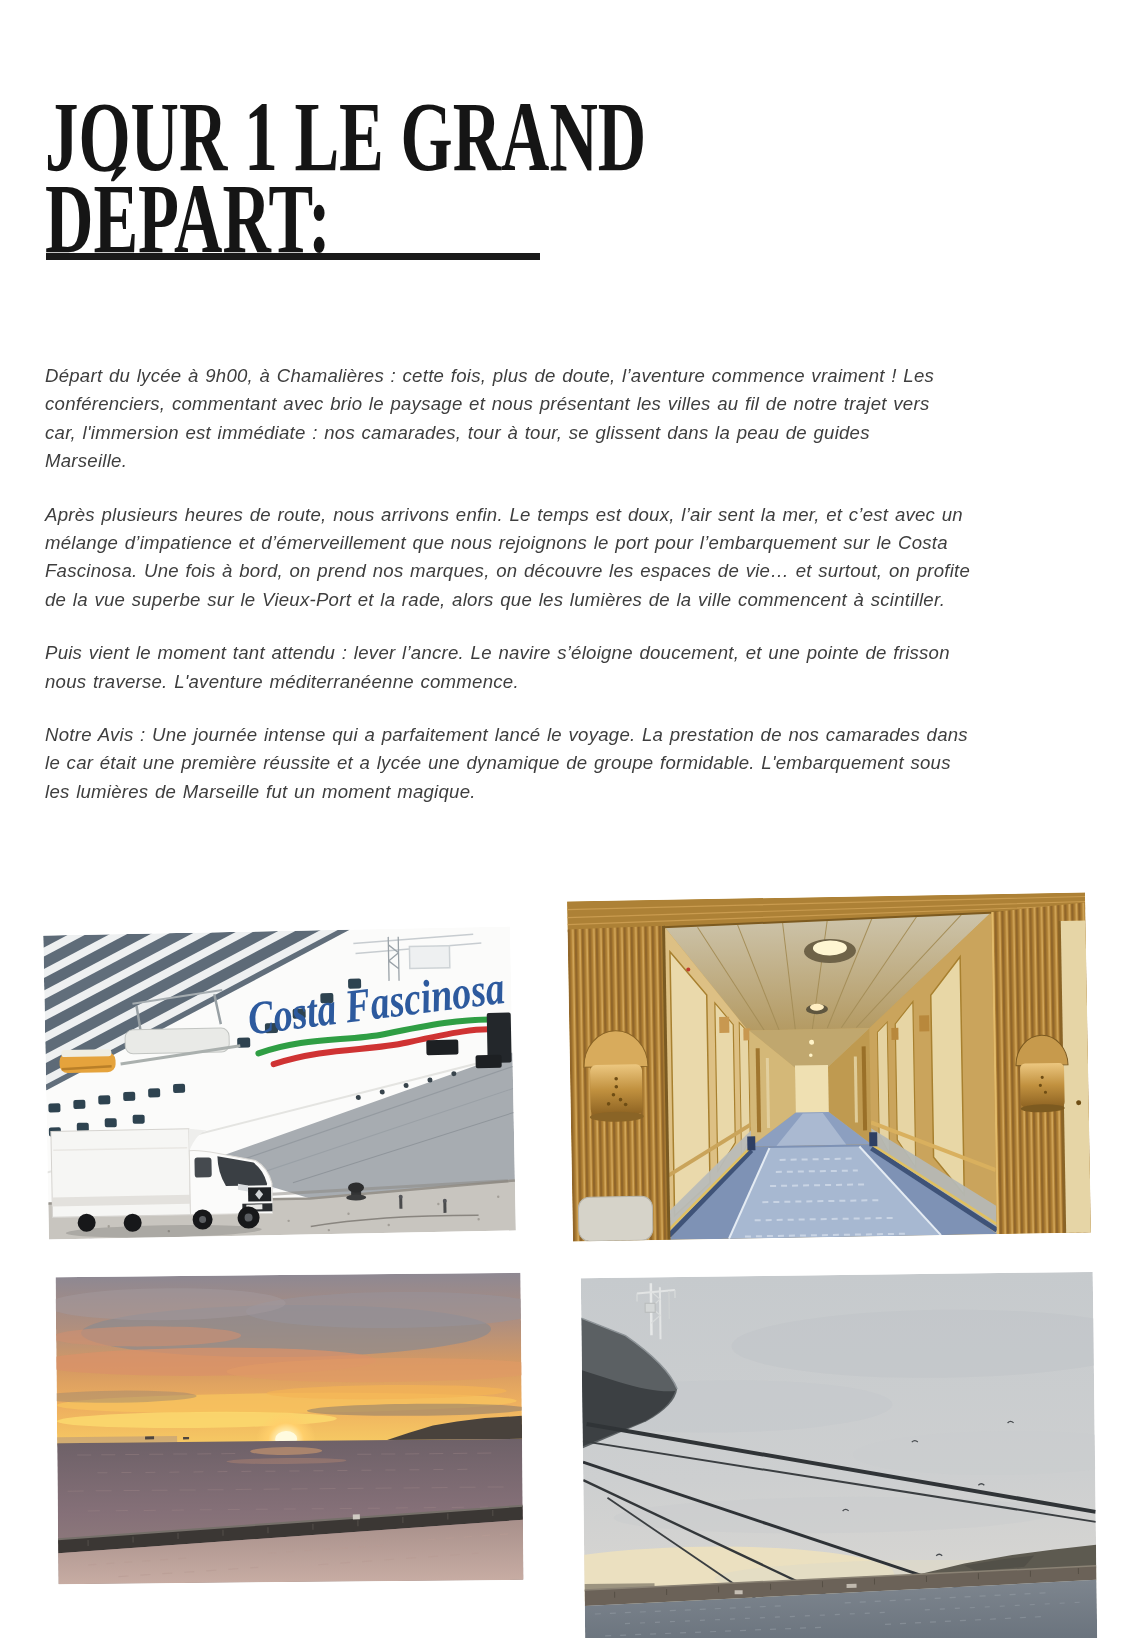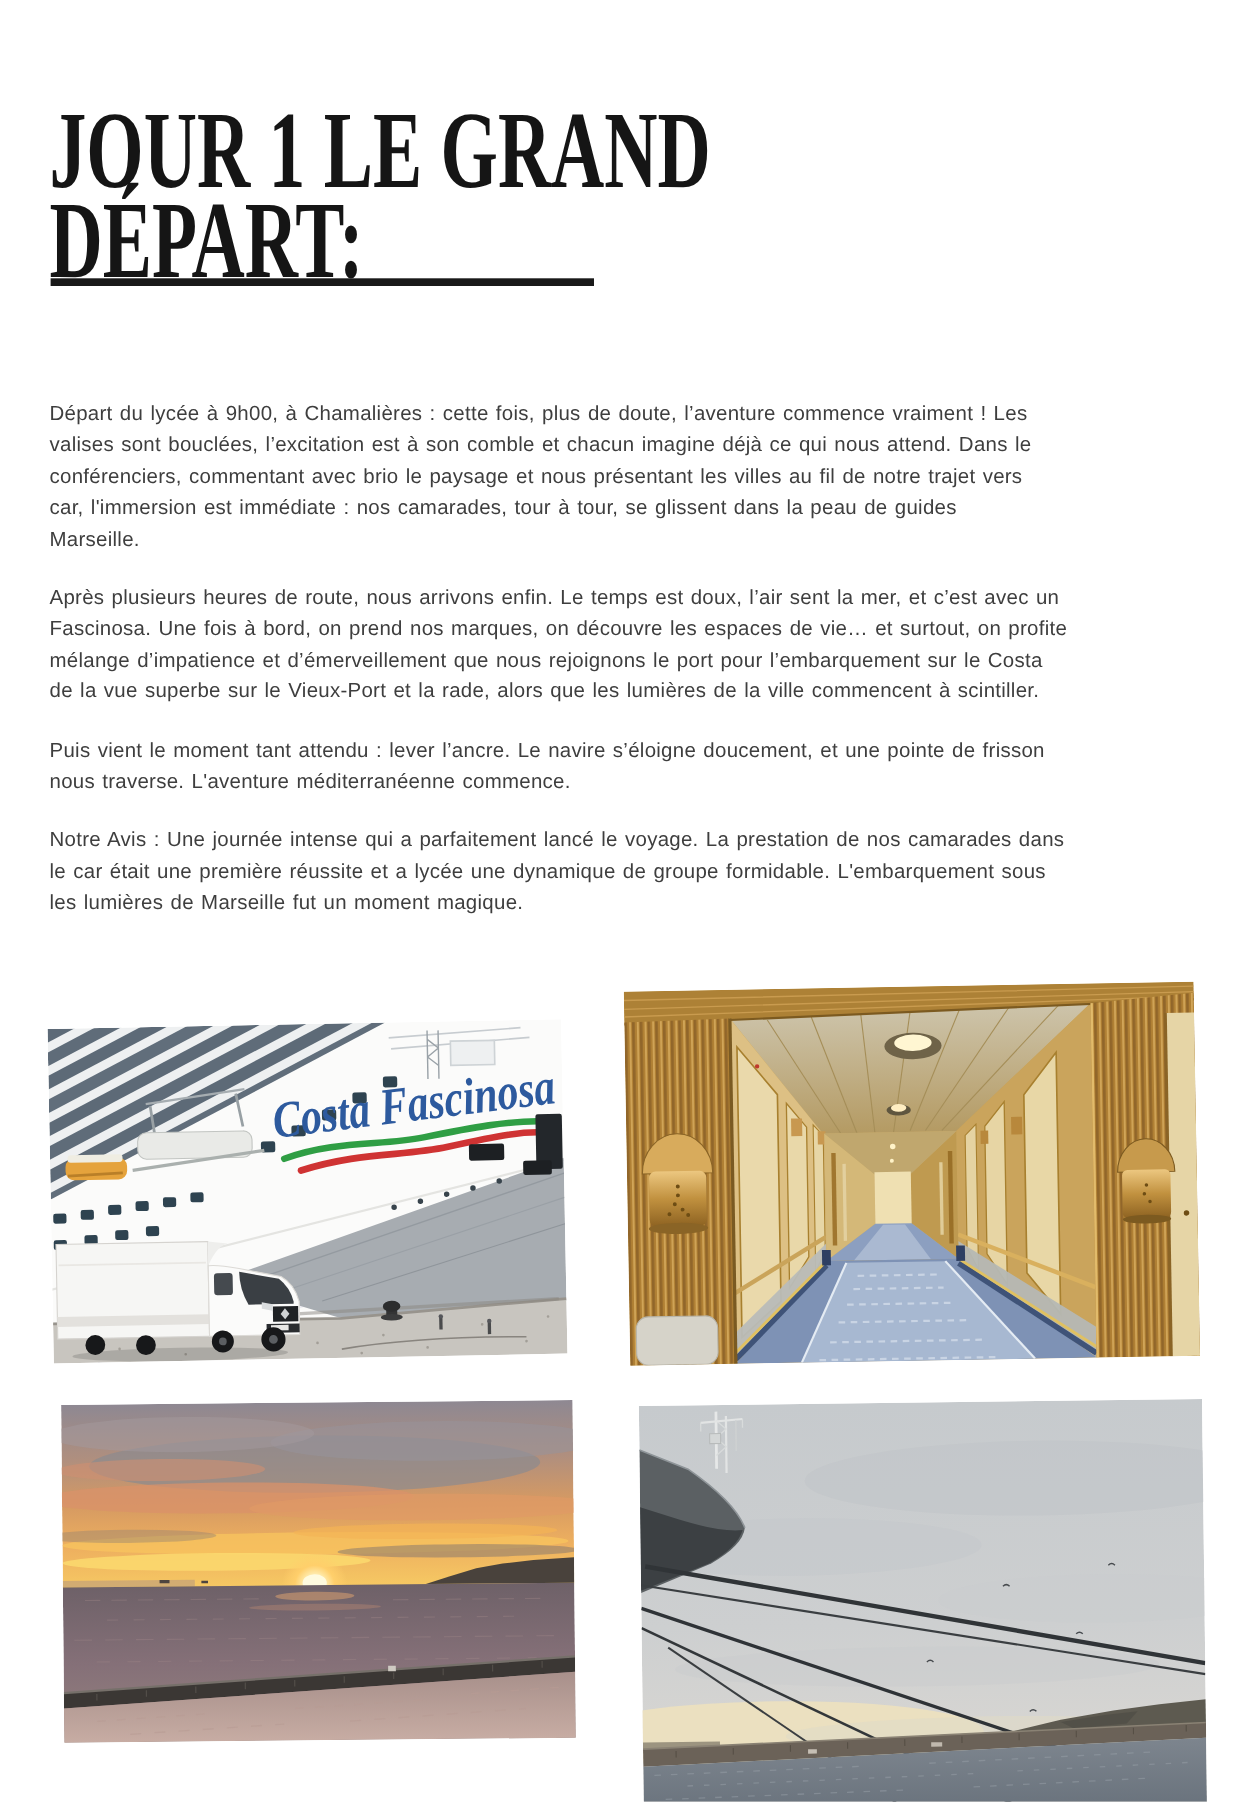--- a/index.html
+++ b/index.html
@@ -7,21 +7,21 @@
         font-family:"Liberation Sans","DejaVu Sans",sans-serif;padding-left:44px;}
   .title{position:absolute;left:45px;top:96px;margin:0;
          font-family:"Liberation Serif","DejaVu Serif",serif;font-weight:700;
          font-size:100px;line-height:82px;color:#151515;
          transform:scaleX(0.67);transform-origin:0 0;white-space:nowrap;}
   .title span{display:block;}
   .rule{position:absolute;left:46px;top:253px;width:494px;height:7px;background:#191919;}
   .article{position:absolute;left:45px;top:362px;width:1015px;
            font-size:18.6px;line-height:28.4px;color:#3e3e3e;
            letter-spacing:0.25px;word-spacing:1.2px;}
-  .para{margin:0 0 25px 0;}
+  .para{margin:0 0 25px 0;font-style:italic;}
   .line{white-space:nowrap;}
   .photo{position:absolute;margin:0;padding:0;}
   .photo svg{display:block;width:100%;height:100%;}
   #ph1{left:46px;top:931px;width:467px;height:304px;transform:rotate(-1.1deg);}
   #ph2{left:570px;top:897px;width:518px;height:340px;transform:rotate(-1.0deg);}
   #ph3{left:57px;top:1275px;width:465px;height:307px;transform:rotate(-0.55deg);}
   #ph4{left:583px;top:1275px;width:512px;height:368px;transform:rotate(-0.7deg);}
 </style>
 </head>
 <body>
@@ -30,29 +30,28 @@
 
   <h1 class="title">
     <span>JOUR 1 LE GRAND</span>
     <span>DÉPART:</span>
   </h1>
   <div class="rule"></div>
 
   <div class="article">
     <div class="para">
       <div class="line">Départ du lycée à 9h00, à Chamalières : cette fois, plus de doute, l’aventure commence vraiment ! Les</div>
-      <div class="line">valises sont bouclées, l’excitation est à son comble et chacun imagine déjà ce qui nous attend. Dans le</div>
       <div class="line">conférenciers, commentant avec brio le paysage et nous présentant les villes au fil de notre trajet vers</div>
       <div class="line">car, l'immersion est immédiate : nos camarades, tour à tour, se glissent dans la peau de guides</div>
       <div class="line">Marseille.</div>
     </div>
     <div class="para">
       <div class="line">Après plusieurs heures de route, nous arrivons enfin. Le temps est doux, l’air sent la mer, et c’est avec un</div>
+      <div class="line">mélange d’impatience et d’émerveillement que nous rejoignons le port pour l’embarquement sur le Costa</div>
       <div class="line">Fascinosa. Une fois à bord, on prend nos marques, on découvre les espaces de vie… et surtout, on profite</div>
-      <div class="line">mélange d’impatience et d’émerveillement que nous rejoignons le port pour l’embarquement sur le Costa</div>
       <div class="line">de la vue superbe sur le Vieux-Port et la rade, alors que les lumières de la ville commencent à scintiller.</div>
     </div>
     <div class="para">
       <div class="line">Puis vient le moment tant attendu : lever l’ancre. Le navire s’éloigne doucement, et une pointe de frisson</div>
       <div class="line">nous traverse. L'aventure méditerranéenne commence.</div>
     </div>
     <div class="para">
       <div class="line">Notre Avis : Une journée intense qui a parfaitement lancé le voyage. La prestation de nos camarades dans</div>
       <div class="line">le car était une première réussite et a lycée une dynamique de groupe formidable. L'embarquement sous</div>
       <div class="line">les lumières de Marseille fut un moment magique.</div>

